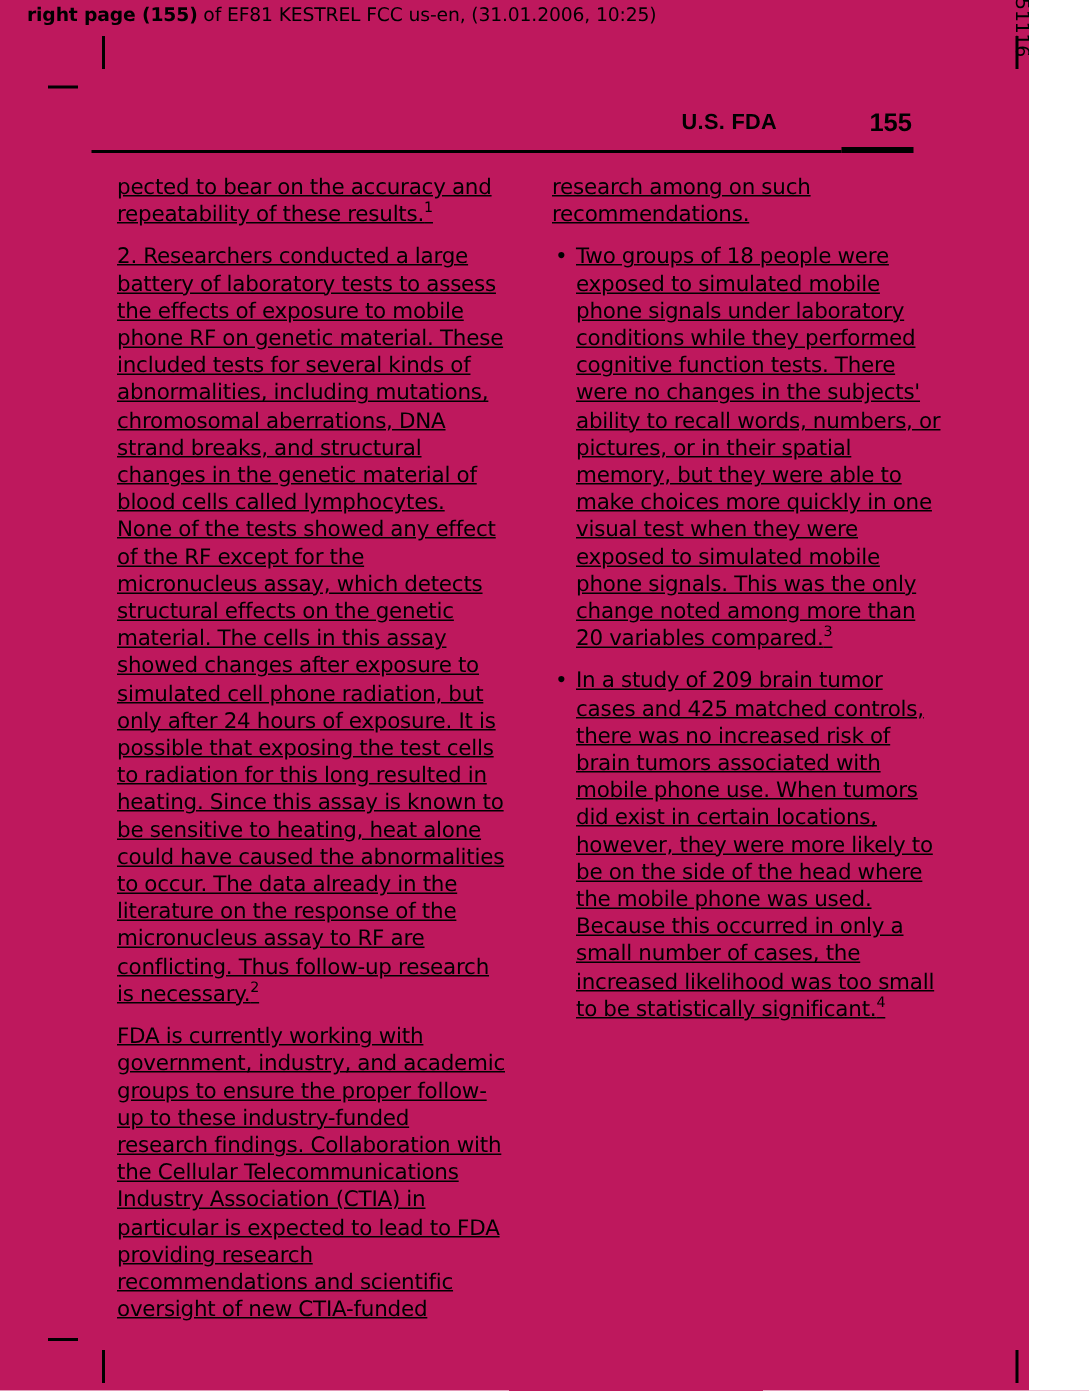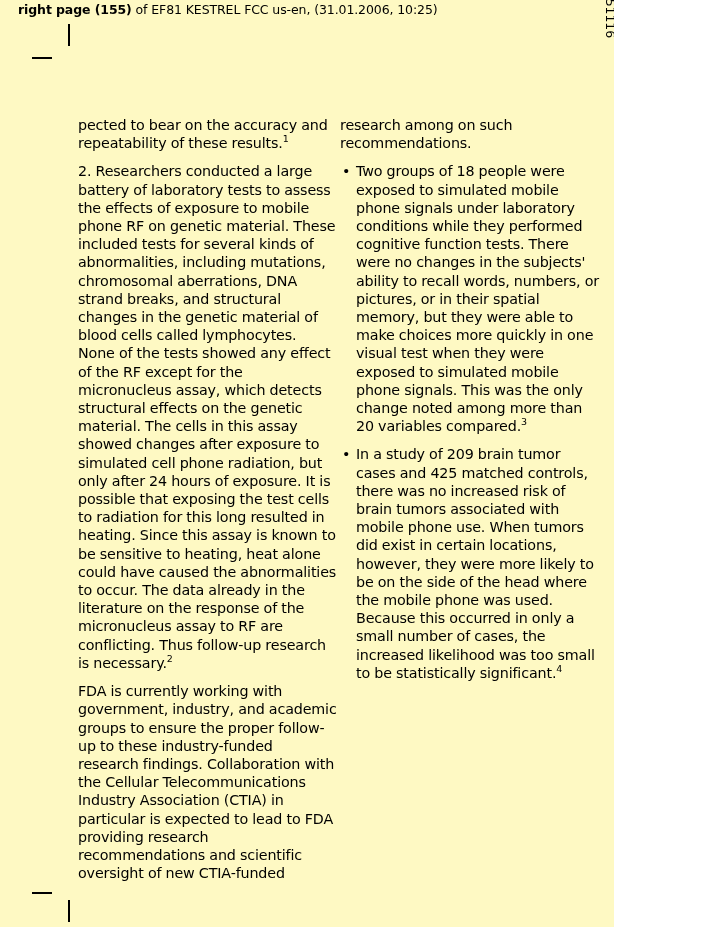--- a/index.html
+++ b/index.html
@@ -6,24 +6,24 @@
     margin: 0;
     padding: 0;
     background: #ffffff;
   }
   body {
     font-family: "DejaVu Sans", sans-serif;
     color: #000000;
   }
   #page {
     position: relative;
-    width: 614px;
+    width: 686px;
     height: 927px;
     overflow: hidden;
-    background: #fef9c3;
+    background: #be185d;
   }
 
   
   .slug {
     position: absolute;
     top: 2px;
     left: 18px;
     font-size: 12.5px;
     letter-spacing: -0.1px;
     white-space: nowrap;
@@ -95,21 +95,22 @@
     background: #000;
   }
 
   
   .columns {
     position: absolute;
     left: 78px;
     top: 116px;
     width: 572px;
     display: flex;
-    gap: 3px;
+    gap: 31px;
+    text-decoration: underline;
   }
   .col {
     width: 259px;
   }
   p.para {
     margin: 0 0 10px 0;
     font-size: 14.3px;
     line-height: 18.2px;
     text-align: left;
     font-family: "DejaVu Sans", sans-serif;
@@ -158,20 +159,26 @@
   <div class="crop h" style="left:32px; top:57px;"></div>
   <div class="crop v" style="left:677px; top:24px;"></div>
   <div class="crop h" style="left:690px; top:57px;"></div>
   <div class="crop h" style="left:32px; top:892px;"></div>
   <div class="crop v" style="left:68px; top:900px;"></div>
   <div class="crop h" style="left:690px; top:892px;"></div>
   <div class="crop v" style="left:677px; top:900px;"></div>
 
   <div class="vtext right">Template: X75, Version 2.2; VAR Language: en; VAR issue date: 051116</div>
 
+  <div class="header">
+    <div class="header-title">U.S. FDA</div>
+    <div class="header-pageno">155</div>
+    <div class="header-rule"></div>
+    <div class="header-rule-thick"></div>
+  </div>
 
   <div class="columns">
 
     <div class="col">
       <p class="para"><span>pected to bear on the accuracy and repeatability of these results.</span><sup>1</sup></p>
       <p class="para"><span>2. Researchers conducted a large battery of laboratory tests to assess the effects of exposure to mobile phone RF on genetic material. These included tests for several kinds of abnormalities, including mutations, chromosomal aberrations, DNA strand breaks, and structural changes in the genetic material of blood cells called lymphocytes. None of the tests showed any effect of the RF except for the micronucleus assay, which detects structural effects on the genetic material. The cells in this assay showed changes after exposure to simulated cell phone radiation, but only after 24 hours of exposure. It is possible that exposing the test cells to radiation for this long resulted in heating. Since this assay is known to be sensitive to heating, heat alone could have caused the abnormalities to occur. The data already in the literature on the response of the micronucleus assay to RF are conflicting. Thus follow-up research is necessary.</span><sup>2</sup></p>
       <p class="para"><span>FDA is currently working with government, industry, and academic groups to ensure the proper follow-up to these industry-funded research findings. Collaboration with the Cellular Telecommunications Industry Association (CTIA) in particular is expected to lead to FDA providing research recommendations and scientific oversight of new CTIA-funded</span><sup></sup></p>
     </div>
 
     <div class="col">

